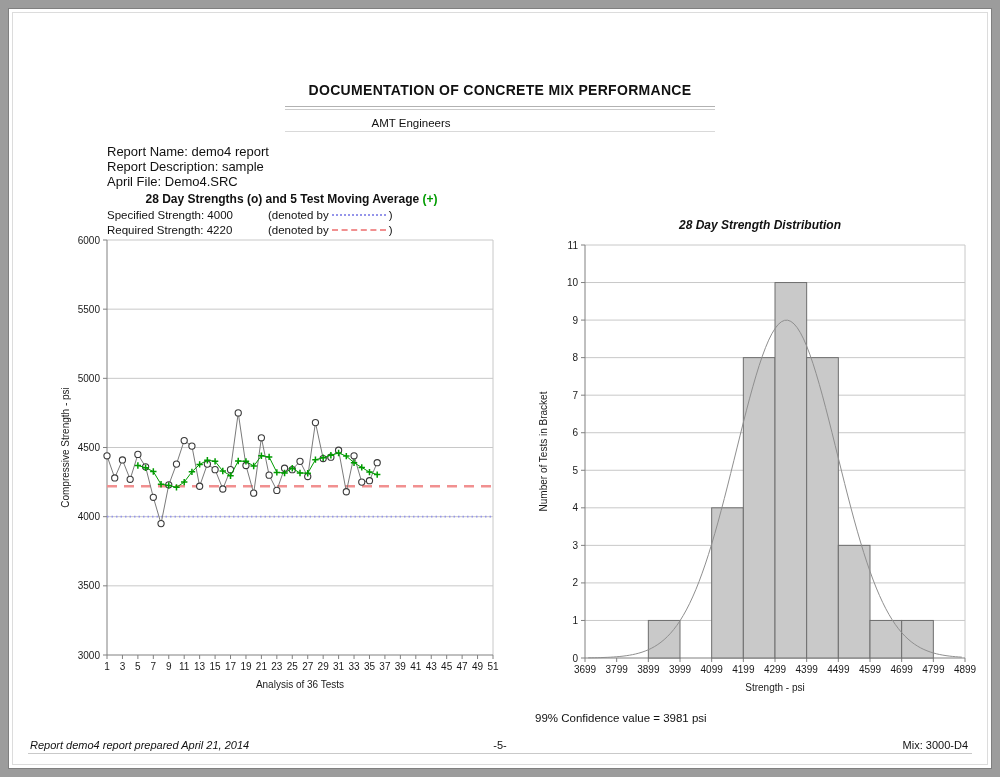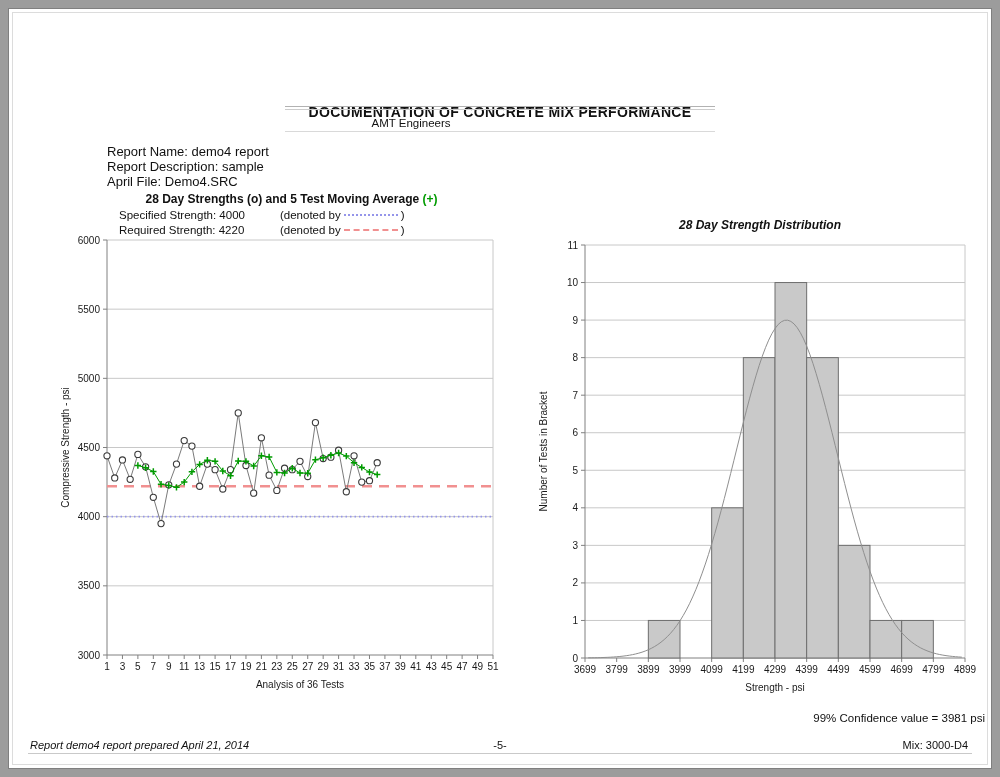--- a/index.html
+++ b/index.html
@@ -12,52 +12,52 @@
     overflow:hidden;
   }
   
   .frame-outer { position:absolute; inset:0; border:8px solid #9c9c9c; }
   .frame-mid   { position:absolute; inset:8px; border:1px solid #7f7f7f; background:#fff; }
   .frame-inner { position:absolute; inset:12px; border:1px solid #dcdcdc; background:#fff; }
 
   .abs { position:absolute; }
   .doc-title {
     top:82px; left:0; width:1000px; text-align:center;
-    font-size:14px; font-weight:bold; letter-spacing:0.3px;margin-top:22px;
+    font-size:14px; font-weight:bold; letter-spacing:0.3px;
   }
   .title-rule {
     top:106px; left:285px; width:430px; height:4px;
     border-top:1px solid #b2b2b2; border-bottom:1px solid #cccccc;
   }
   .org-line { top:117px; left:0; width:822px; text-align:center; font-size:11.5px; }
   .org-rule { top:131px; left:285px; width:430px; border-top:1px solid #d9d9d9; }
 
   .report-info { top:144px; left:107px; font-size:13px; line-height:15px; }
 
   .chart1-title {
     top:192px; left:79px; width:425px; text-align:center;
     font-size:12px; font-weight:bold;
   }
-  .legend-row { font-size:11.5px; height:15px; white-space:nowrap;margin-left:12px; }
+  .legend-row { font-size:11.5px; height:15px; white-space:nowrap; }
   .legend-row .lab { display:inline-block; width:161px; }
   .sample {
     display:inline-block; width:54px; height:3px; vertical-align:middle;
     margin:0 3px;
   }
   .footer { top:739px; font-size:11px; }
   .footer-left  { left:30px;font-style:italic; }
   .footer-center{ left:0; width:1000px; text-align:center; }
   .footer-right { right:32px;padding-left:36px; }
   .footer-rule { top:753px; left:28px; width:944px; border-top:1px solid #c9c9c9; }
 
   .chart2-title {
     top:218px; left:535px; width:450px; text-align:center;
     font-size:12px; font-weight:bold;font-style:italic;
   }
-  .conf-note { top:712px; left:535px; width:450px; text-align:right; font-size:11.5px; }
+  .conf-note { top:712px; left:535px; width:450px; text-align:left; font-size:11.5px; }
 
   svg text { font-family:"Liberation Sans", sans-serif; fill:#1a1a1a; }
 </style>
 </head>
 <body>
 
 <div class="frame-outer"></div>
 <div class="frame-mid"></div>
 <div class="frame-inner"></div>
 

